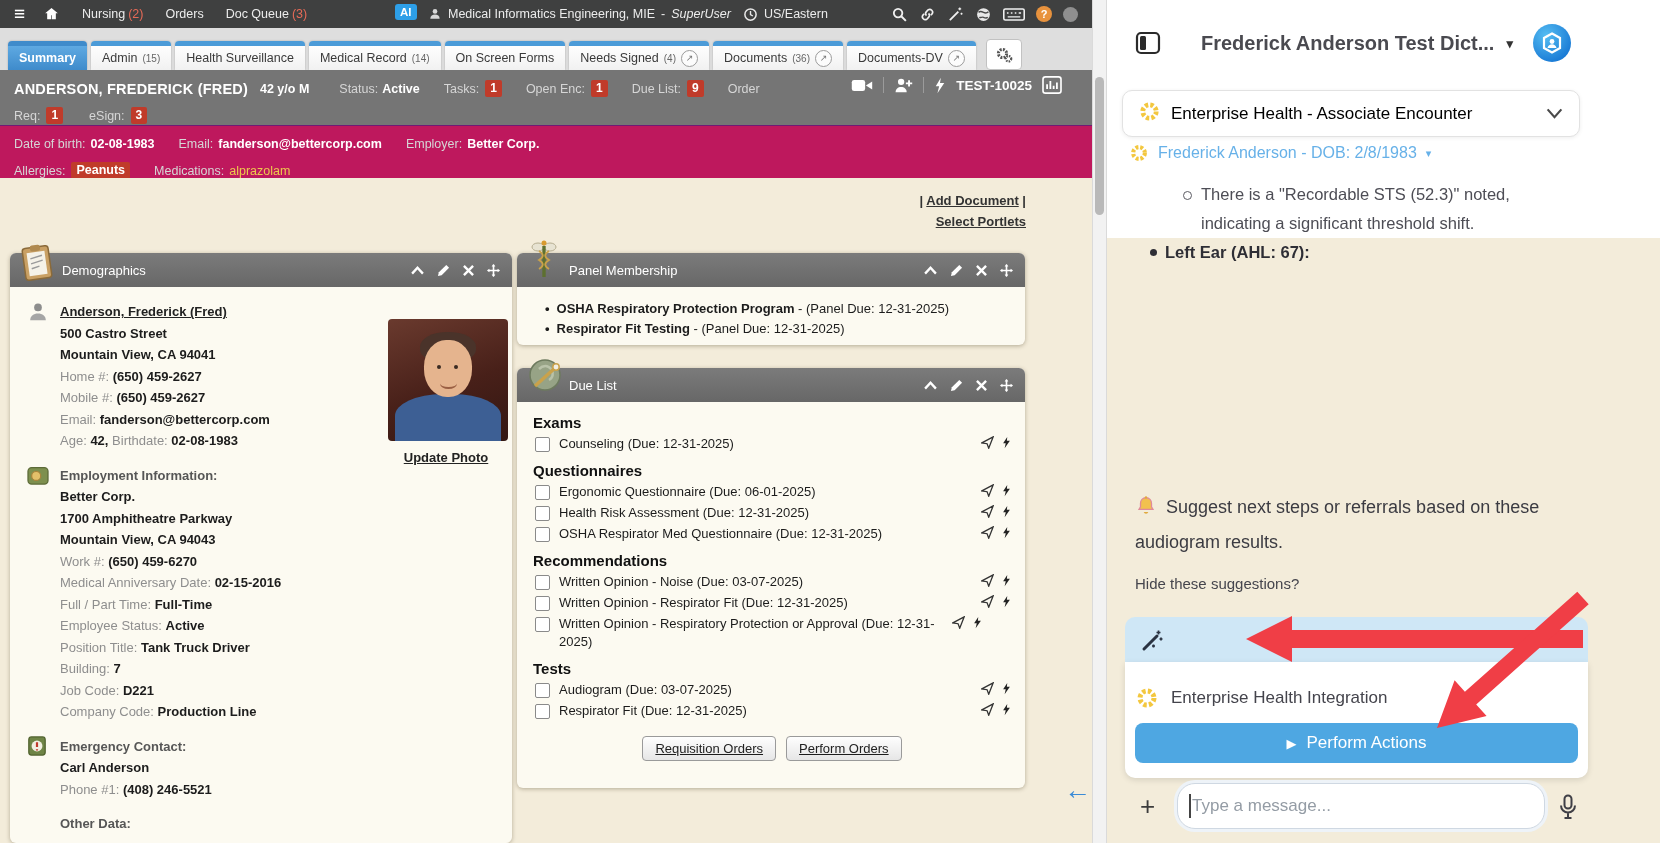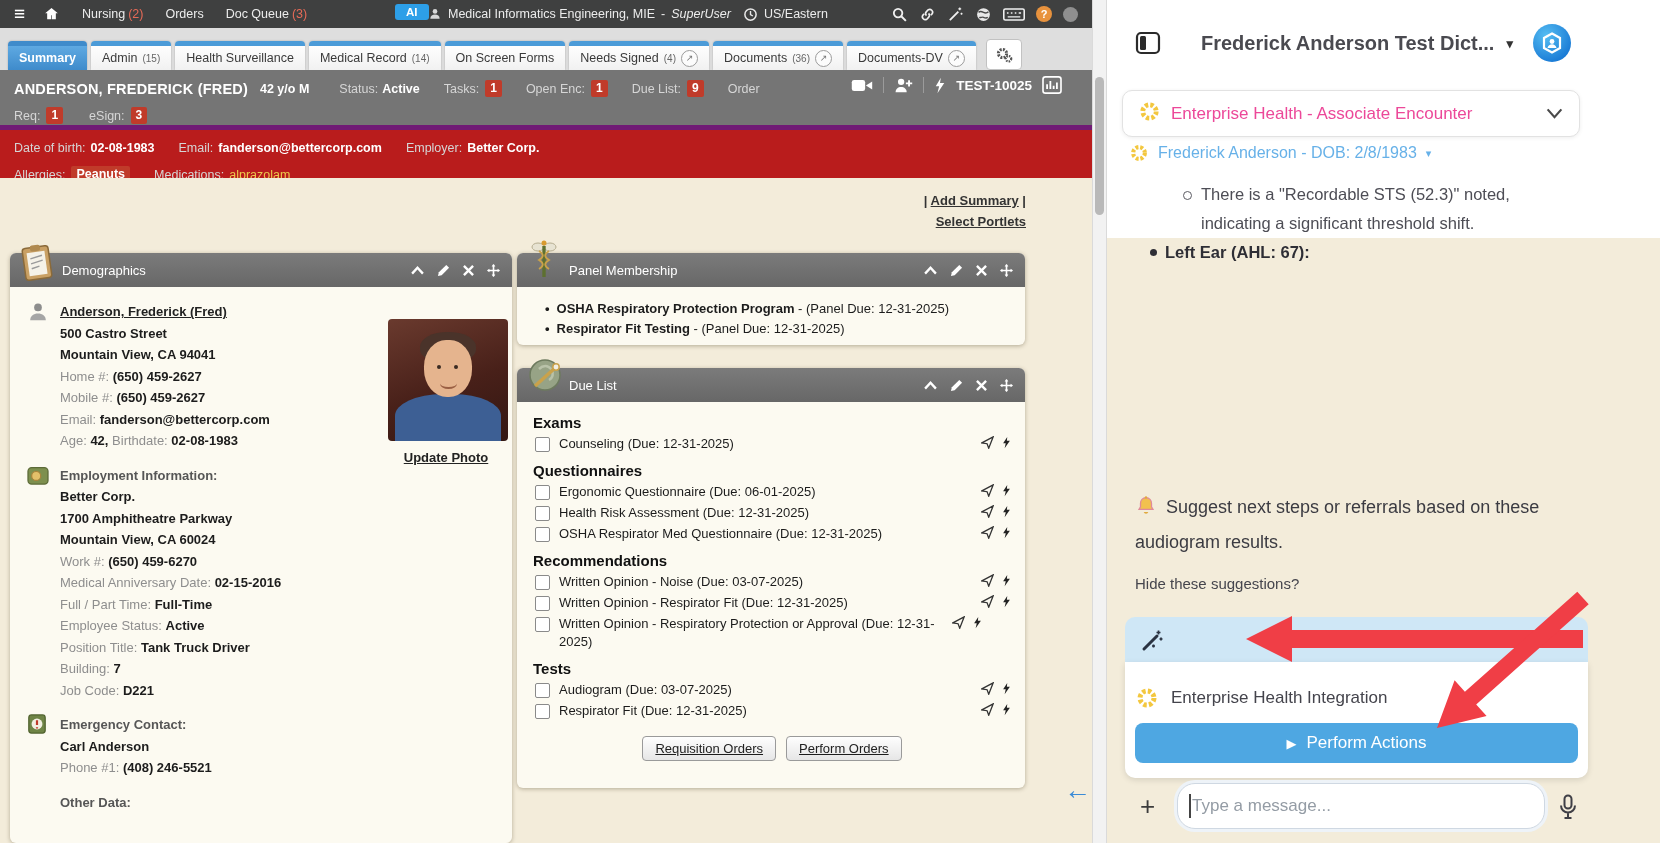--- a/index.html
+++ b/index.html
@@ -5,37 +5,37 @@
   html,body{margin:0;padding:0;background:#9a9a9a;font-family:"Liberation Sans",sans-serif;}
   .screen{position:relative;width:1660px;height:843px;overflow:hidden;background:#fff;}
   .abs{position:absolute;}
   
   .main{left:0;top:0;width:1092px;height:843px;background:#f3ecda;}
   
   .topnav{left:0;top:0;width:1092px;height:28px;background:#3f4040;color:#ececec;font-size:12.5px;display:flex;align-items:center;}
   .topnav .mi{margin-left:14px;font-size:19px;color:#fff;cursor:pointer;}
   .tn-item{margin-left:22px;cursor:pointer;white-space:nowrap;}
   .tn-count{color:#e66a57;margin-left:3px;}
-  .ai-badge{position:absolute;left:395px;top:4px;background:#2d9fe8;color:#fff;font-weight:bold;font-size:11.5px;padding:2px 11px;border-radius:3px;}
+  .ai-badge{position:absolute;left:395px;top:4px;background:#2d9fe8;color:#fff;font-weight:bold;font-size:11.5px;padding:2px 5px;border-radius:3px;}
   .tn-org{position:absolute;left:428px;top:0;height:28px;display:flex;align-items:center;gap:6px;white-space:nowrap;}
   .tn-role{font-style:italic;}
   .tn-right{position:absolute;right:14px;top:0;height:28px;display:flex;align-items:center;gap:11px;}
   .tn-ic{display:flex;align-items:center;cursor:pointer;}
   .help-dot{width:16px;height:16px;border-radius:50%;background:#e8923d;color:#fff;font-weight:bold;font-size:11px;display:flex;align-items:center;justify-content:center;}
   .gray-dot{width:15px;height:15px;border-radius:50%;background:#8f8f8f;}
   
   .tabbar{left:0;top:28px;width:1092px;height:42px;background:#dedede;display:flex;align-items:flex-end;padding-left:8px;box-sizing:border-box;}
   .tab{height:24px;display:flex;align-items:center;gap:5px;padding:0 11px;background:linear-gradient(#fefefe,#f1f1f1);border-top:5px solid #4b9bd8;border-radius:4px 4px 0 0;margin-right:4px;font-size:12.5px;color:#3a3a3a;box-shadow:0 0 2px rgba(0,0,0,.25);cursor:pointer;white-space:nowrap;}
   .tab.active{background:linear-gradient(#5ea9e2,#3f8bcb);border-top-color:#3f8bcb;color:#fff;font-weight:bold;}
   .tab .cnt{font-size:10px;color:#666;}
   .popout{width:15px;height:15px;border:1px solid #9c9c9c;border-radius:50%;font-size:9px;color:#777;display:flex;align-items:center;justify-content:center;background:#fcfcfc;}
   .gearbtn{height:29px;width:34px;background:#fff;border:1px solid #c2c2c2;border-radius:4px;margin-left:6px;display:flex;align-items:center;justify-content:center;cursor:pointer;}
   
   .phdr1{left:0;top:70px;width:1092px;height:55px;background:#757575;color:#fff;font-size:12.5px;}
-  .phdr2{left:0;top:125px;width:1092px;height:53px;background:#b91c1c;border-top:5px solid #701a75;color:#fff;font-size:12.5px;text-align:center;}
+  .phdr2{left:0;top:125px;width:1092px;height:53px;background:#be185d;border-top:1px solid #701a75;color:#fff;font-size:12.5px;text-align:center;}
   .ph-line{display:flex;align-items:center;gap:8px;padding-left:14px;height:27px;white-space:nowrap;}
   .ph-name{font-size:14.5px;font-weight:bold;letter-spacing:.2px;}
   .ph-lbl{color:#d6d6d6;}
   .ph-val{font-weight:bold;color:#fff;}
   .badge{background:#c03b2a;color:#fff;font-weight:bold;font-size:12px;padding:0 5px;border-radius:2px;line-height:17px;display:inline-block;}
   .ph-tools{position:absolute;right:30px;top:6px;display:flex;align-items:center;gap:10px;}
   .ph-sep{width:1px;height:16px;background:#9b9b9b;}
   .med-val{color:#ecc94d;}
   
   .content{left:0;top:178px;width:1092px;height:665px;background:#f3ecda;}
@@ -86,21 +86,21 @@
   .vthumb{position:absolute;left:2px;top:77px;width:9px;height:138px;background:#b9b9b9;border-radius:5px;}
   .backarrow{left:1064px;top:775px;font-size:27px;font-weight:bold;color:#3b8bd6;cursor:pointer;}
   
   .rpanel{left:1107px;top:0;width:553px;height:843px;background:#fff;color:#4d4d55;}
   .rp-toggle{position:absolute;left:28px;top:30px;cursor:pointer;}
   .rp-title{position:absolute;left:94px;top:32px;font-size:20px;font-weight:bold;color:#4a4a50;display:flex;align-items:center;gap:12px;cursor:pointer;}
   .rp-caret{font-size:13px;color:#333;}
   .rp-logo{position:absolute;left:426px;top:24px;width:38px;height:38px;border-radius:50%;background:radial-gradient(circle at 35% 30%,#55bdf2,#1b7cd6 75%);display:flex;align-items:center;justify-content:center;cursor:pointer;}
   .enc-card{position:absolute;left:15px;top:90px;width:456px;height:45px;border:1px solid #e2e2e2;border-radius:10px;box-shadow:0 1px 4px rgba(0,0,0,.07);display:flex;align-items:center;cursor:pointer;background:#fff;}
   .enc-card .gi{margin-left:15px;}
-  .enc-card .t{margin-left:10px;font-size:17px;color:#ec4899;}
+  .enc-card .t{margin-left:10px;font-size:17px;color:#000000;}
   .enc-card .ch{position:absolute;right:16px;display:flex;}
   .pat-row{position:absolute;left:22px;top:143px;display:flex;align-items:center;gap:9px;font-size:16px;color:#67b1e8;cursor:pointer;}
   .pat-caret{font-size:11px;color:#67b1e8;}
   .bullets{position:absolute;left:0;top:180px;width:470px;}
   .rb{display:flex;line-height:29px;font-size:16.5px;color:#4d4d55;}
   .rb .mk{flex:0 0 auto;}
   .ring{width:7px;height:7px;border:1.5px solid #5b5b63;border-radius:50%;margin:11px 9px 0 76px;}
   .dot{width:7px;height:7px;background:#2e2e35;border-radius:50%;margin:11px 8px 0 43px;}
   .rb.main .tx{font-weight:bold;color:#2e2e35;}
   .rb .tx{max-width:330px;}
@@ -304,21 +304,21 @@
         <span class="ph-lbl">Allergies:</span>
         <span class="badge" style="margin-left:-2px;font-size:12.5px;">Peanuts</span>
         <span style="width:8px;"></span>
         <span class="ph-lbl">Medications:</span>
         <span class="med-val" style="margin-left:-3px;">alprazolam</span>
       </div>
     </div>
 
     <div class="abs content">
       <div class="corner-links">
-        <div><span>|</span> <a>Add Summary</a> <span>|</span></div>
+        <div><span>|</span> <a>Add Document</a> <span>|</span></div>
         <div><a>Select Portlets</a></div>
       </div>
 
       <div class="portlet demo">
         <div class="p-hdr">
           <span class="p-icon">
             <svg width="38" height="40" viewBox="0 0 38 40">
                 <rect x="6" y="4" width="26" height="32" rx="3" fill="#c9a064" stroke="#8a6a3a" stroke-width="1.5" transform="rotate(-8 19 20)"></rect>
                 <rect x="10" y="9" width="18" height="23" fill="#f5f2e8" transform="rotate(-8 19 20)"></rect>
                 <rect x="14" y="2" width="10" height="6" rx="2" fill="#b08a50" transform="rotate(-8 19 20)"></rect>
@@ -366,28 +366,29 @@
           </div>
 
           <div class="sec">
             <span class="sec-ic"><svg width="22" height="20" viewBox="0 0 24 22">
                   <rect x="1" y="3" width="22" height="18" rx="4" fill="#7d8f4e" stroke="#5c6a37" stroke-width="1.4"></rect>
                   <circle cx="10" cy="12" r="5" fill="#e3c06a" stroke="#a8853c" stroke-width="1.4"></circle>
                 </svg></span>
             <div class="sec-h">Employment Information:</div>
             <div class="val">Better Corp.</div>
             <div class="val">1700 Amphitheatre Parkway</div>
-            <div class="val">Mountain View, CA 60024</div>
+            <div class="val">Mountain View, CA 94043</div>
             <div><span class="lbl">Work #:</span> <span class="val">(650) 459-6270</span></div>
             <div><span class="lbl">Medical Anniversary Date:</span> <span class="val">02-15-2016</span></div>
             <div><span class="lbl">Full / Part Time:</span> <span class="val">Full-Time</span></div>
             <div><span class="lbl">Employee Status:</span> <span class="val">Active</span></div>
             <div><span class="lbl">Position Title:</span> <span class="val">Tank Truck Driver</span></div>
             <div><span class="lbl">Building:</span> <span class="val">7</span></div>
             <div><span class="lbl">Job Code:</span> <span class="val">D221</span></div>
+            <div><span class="lbl">Company Code:</span> <span class="val">Production Line</span></div>
           </div>
 
           <div class="sec">
             <span class="sec-ic"><svg width="20" height="20" viewBox="0 0 22 22">
                   <rect x="2" y="1" width="18" height="20" rx="3" fill="#6f8446" stroke="#51632f" stroke-width="1.4"></rect>
                   <circle cx="11" cy="11" r="6" fill="#f2efe2"></circle>
                   <path d="M11 7v5M11 14.5v1.5" stroke="#c0392b" stroke-width="2.4"></path>
                 </svg></span>
             <div class="sec-h">Emergency Contact:</div>
             <div class="val">Carl Anderson</div>

